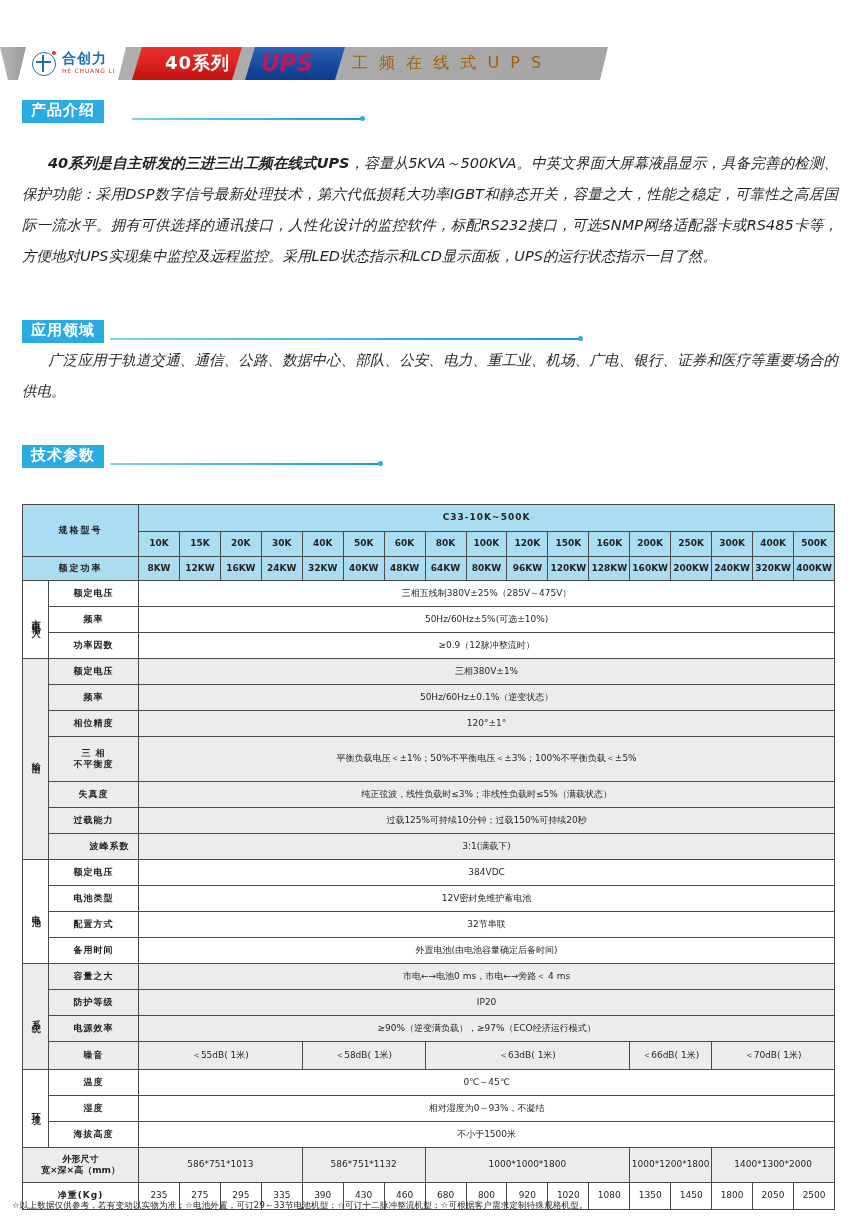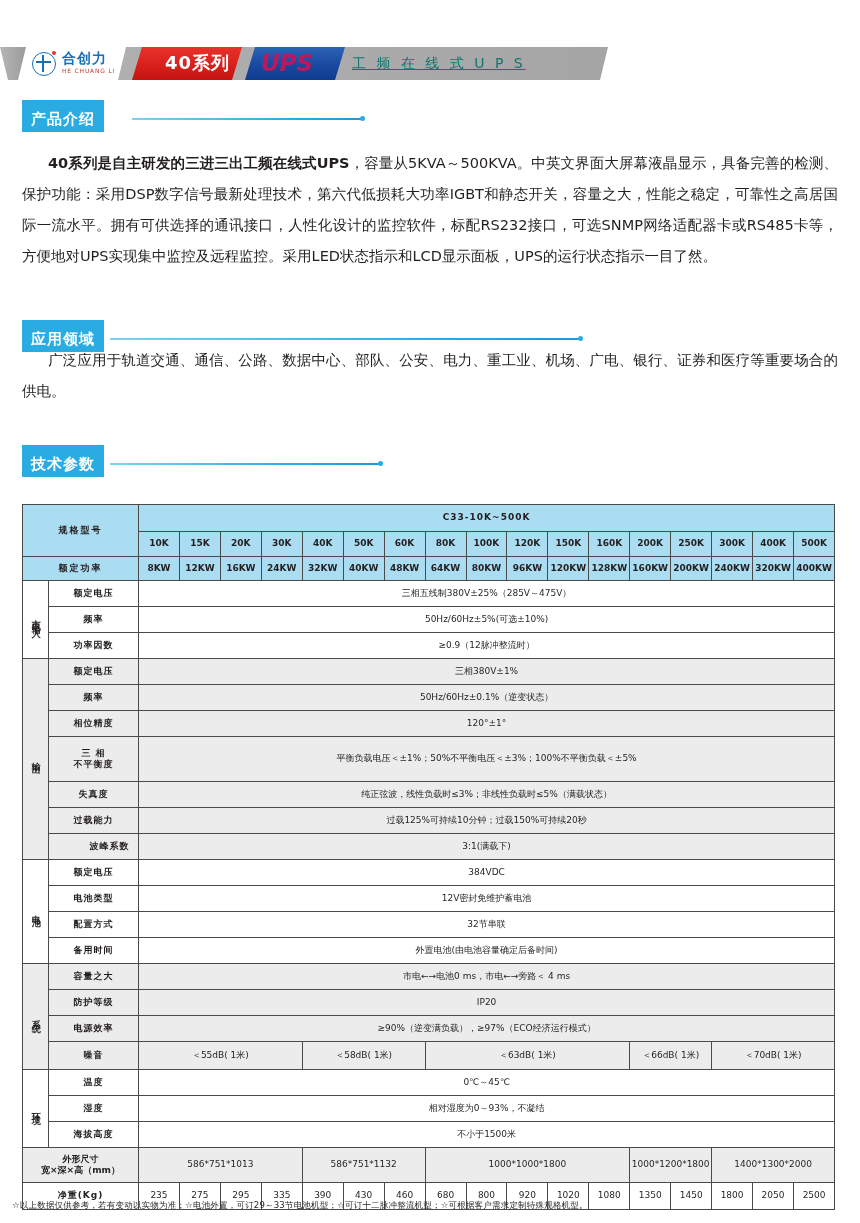--- a/index.html
+++ b/index.html
@@ -59,41 +59,41 @@
   .band-red-txt{
     position:absolute;left:150px;top:5px;width:95px;text-align:center;
     font-size:18px;font-weight:bold;color:#ffffff;letter-spacing:1px;line-height:22px;
   }
   .band-blue-txt{
     position:absolute;left:239px;top:2px;width:96px;text-align:center;
     font-size:23px;font-weight:bold;color:#be185d;letter-spacing:0px;line-height:29px;
     font-style:italic;
   }
   .band-tail-txt{
-    position:absolute;left:352px;top:7px;font-size:14px;color:#0f766e;letter-spacing:3px;
-    line-height:18px;white-space:nowrap;text-decoration:underline;
+    position:absolute;left:352px;top:7px;font-size:16px;color:#a16207;letter-spacing:3px;
+    line-height:18px;white-space:nowrap;
   }
 
   
   .sec{position:absolute;left:22px;height:24px;}
   .sec-box{
     display:inline-block;background:#2aabe2;color:#ffffff;
     font-size:15px;font-weight:bold;letter-spacing:1px;
-    padding:11px 9px 4px 9px;line-height:17px;
+    padding:2px 9px 4px 9px;line-height:17px;
   }
   .sec-line{
     position:absolute;top:18px;height:2px;
     background:linear-gradient(90deg,#7fd0ef 0%,#2aabe2 70%,#1e9ad6 100%);
   }
   .sec-dot{position:absolute;top:16px;width:5px;height:5px;border-radius:50%;background:#2aabe2;}
 
   
   .para{
     position:absolute;left:22px;width:816px;
-    font-size:14.5px;line-height:31px;color:#231f20;text-align:justify;
+    font-size:14.5px;line-height:31px;color:#231f20;text-align:justify;font-style:italic;
   }
   .para b{font-weight:bold;}
 
   
   .tbl-wrap{position:absolute;left:22px;top:504px;width:812px;}
   table.spec{border-collapse:collapse;width:812px;table-layout:fixed;}
   table.spec td{
     border:1px solid #4a4a4a;
     font-size:9px;
     text-align:center;

